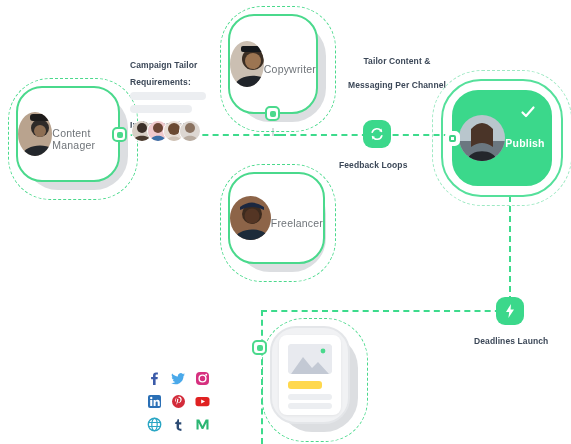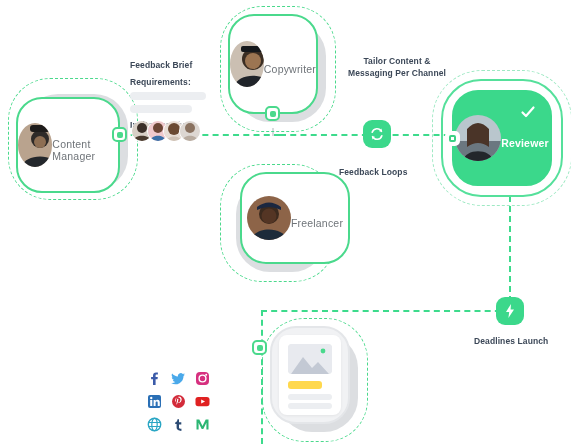--- a/index.html
+++ b/index.html
@@ -88,39 +88,39 @@
   <div class="dash dash-h" style="left:280px;top:134px;width:180px;"></div>
   <div class="solid-v" style="left:272px;top:128px;height:8px;"></div>
 
   <div class="dash dash-v" style="left:261px;top:310px;height:134px;"></div>
   <div class="dash dash-h" style="left:261px;top:310px;width:250px;"></div>
   <div class="dash dash-v" style="left:509px;top:196px;height:116px;"></div>
 
   <div class="node" style="left:16px;top:86px;width:104px;height:96px;">
     <div class="sel"></div>
     <div class="plate"></div>
-    <div class="card" style="width:104px;height:96px;margin-top:11px;">
+    <div class="card" style="width:104px;height:96px;">
       <span class="avatar" style="width:44px;height:44px;">
         <svg width="44" height="44" viewBox="0 0 44 44">
           <rect width="44" height="44" fill="#b9a38e"></rect>
           <circle cx="22" cy="16" r="9" fill="#2e2a28"></circle>
           <path d="M4 44 C6 30 38 30 40 44 Z" fill="#23272c"></path>
           <circle cx="22" cy="19" r="6" fill="#8d6e53"></circle>
           <rect x="12" y="2" width="20" height="7" rx="3" fill="#1e1c1b"></rect>
         </svg>
       </span>
       <span class="cap">Content Manager</span>
     </div>
     <div class="port" style="right:-7px;top:41px;">
         <i></i>
       </div>
   </div>
 
   <div class="tblock" style="left:130px;top:60px;width:76px;">
-    <div class="t-h">Feedback Brief</div>
+    <div class="t-h">Campaign Tailor</div>
     <div class="t-s">Requirements:</div>
     <div class="bar" style="width:76px;"></div>
     <div class="bar" style="width:62px;"></div>
     <div class="t-s">Invite Creatives</div>
   </div>
 
   <div class="cluster" style="left:131px;top:120px;">
     <span>
       <svg width="20" height="20" viewBox="0 0 20 20">
           <rect width="20" height="20" fill="#d8cfc6"></rect>
@@ -167,40 +167,40 @@
       </span>
       <span class="cap">Copywriter</span>
     </div>
     <div class="port" style="left:37px;bottom:-7px;">
         <i></i>
       </div>
   </div>
 
   <div class="tblock" style="left:348px;top:56px;text-align:center;">
     <div class="t-h">Tailor Content &amp;</div>
-    <div class="t-h" style="margin-top:2px;">Messaging Per Channel</div>
+    <div class="t-h" style="margin-top:14px;">Messaging Per Channel</div>
   </div>
 
   <div class="badge" style="left:363px;top:120px;">
     <svg width="16" height="16" viewBox="0 0 16 16">
       <path d="M3.2 6.3 A5 5 0 0 1 12.4 5.4" stroke="#fff" stroke-width="1.6" fill="none" stroke-linecap="round"></path>
       <path d="M12.8 9.7 A5 5 0 0 1 3.6 10.6" stroke="#fff" stroke-width="1.6" fill="none" stroke-linecap="round"></path>
       <path d="M12.4 2.4 L13.2 5.6 L10 5.2 Z" fill="#fff"></path>
       <path d="M3.6 13.6 L2.8 10.4 L6 10.8 Z" fill="#fff"></path>
     </svg>
   </div>
 
-  <div class="tblock" style="left:339px;top:167px;">
+  <div class="tblock" style="left:339px;top:160px;">
     <div class="t-h">Feedback Loops</div>
   </div>
 
   <div class="node" style="left:228px;top:172px;width:90px;height:92px;">
     <div class="sel"></div>
     <div class="plate"></div>
-    <div class="card" style="width:110px;height:92px;margin-left:12px;">
+    <div class="card" style="width:97px;height:92px;">
       <span class="avatar" style="width:44px;height:44px;">
         <svg width="44" height="44" viewBox="0 0 44 44">
           <rect width="44" height="44" fill="#8d6448"></rect>
           <circle cx="22" cy="18" r="10" fill="#3c2a1e"></circle>
           <circle cx="22" cy="20" r="7.5" fill="#543524"></circle>
           <path d="M4 44 C7 30 37 30 40 44 Z" fill="#1d2b3a"></path>
           <path d="M10 11 Q22 2 34 11 L34 14 Q22 8 10 14 Z" fill="#1b2740"></path>
         </svg>
       </span>
       <span class="cap">Freelancer</span>
@@ -218,21 +218,21 @@
       </span>
       <span class="avatar" style="width:46px;height:46px;">
         <svg width="46" height="46" viewBox="0 0 46 46">
           <rect width="46" height="46" fill="#b9c6cd"></rect>
           <rect y="26" width="46" height="20" fill="#6b7780"></rect>
           <circle cx="23" cy="18" r="9" fill="#e8cdb4"></circle>
           <path d="M12 14 Q23 2 34 14 L34 32 Q23 24 12 32 Z" fill="#4a3428"></path>
           <path d="M8 46 C10 33 36 33 38 46 Z" fill="#23262b"></path>
         </svg>
       </span>
-      <span class="cap">Reviewer</span>
+      <span class="cap">Publish</span>
     </div>
     <div class="port on-dark" style="left:-7px;top:41px;">
         <i></i>
       </div>
   </div>
 
   <div class="badge" style="left:496px;top:297px;">
     <svg width="16" height="16" viewBox="0 0 16 16">
       <path d="M9 1 L4 9 L7.2 9 L6.4 15 L12 6.6 L8.6 6.6 Z" fill="#fff"></path>
     </svg>

